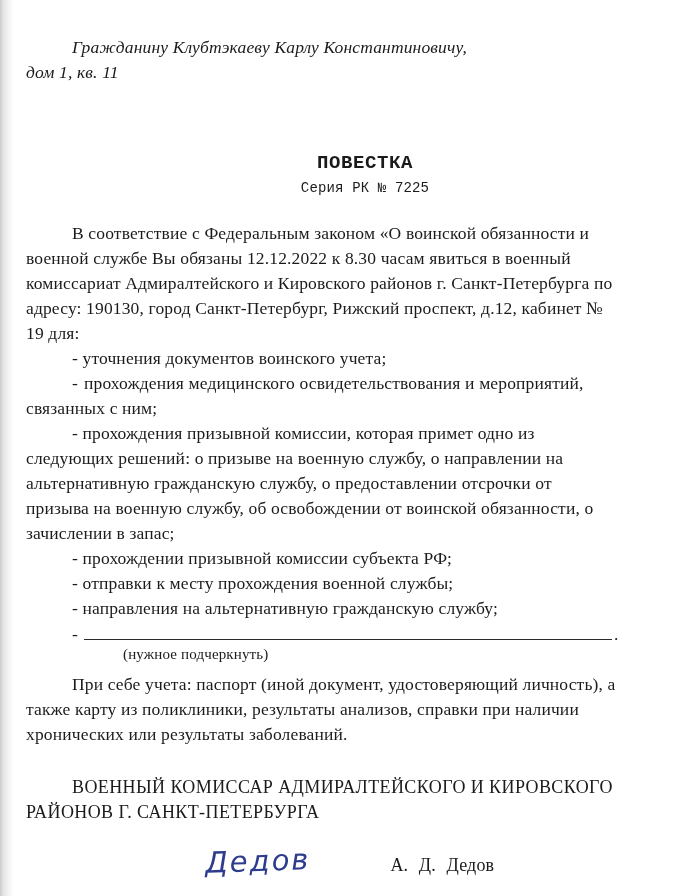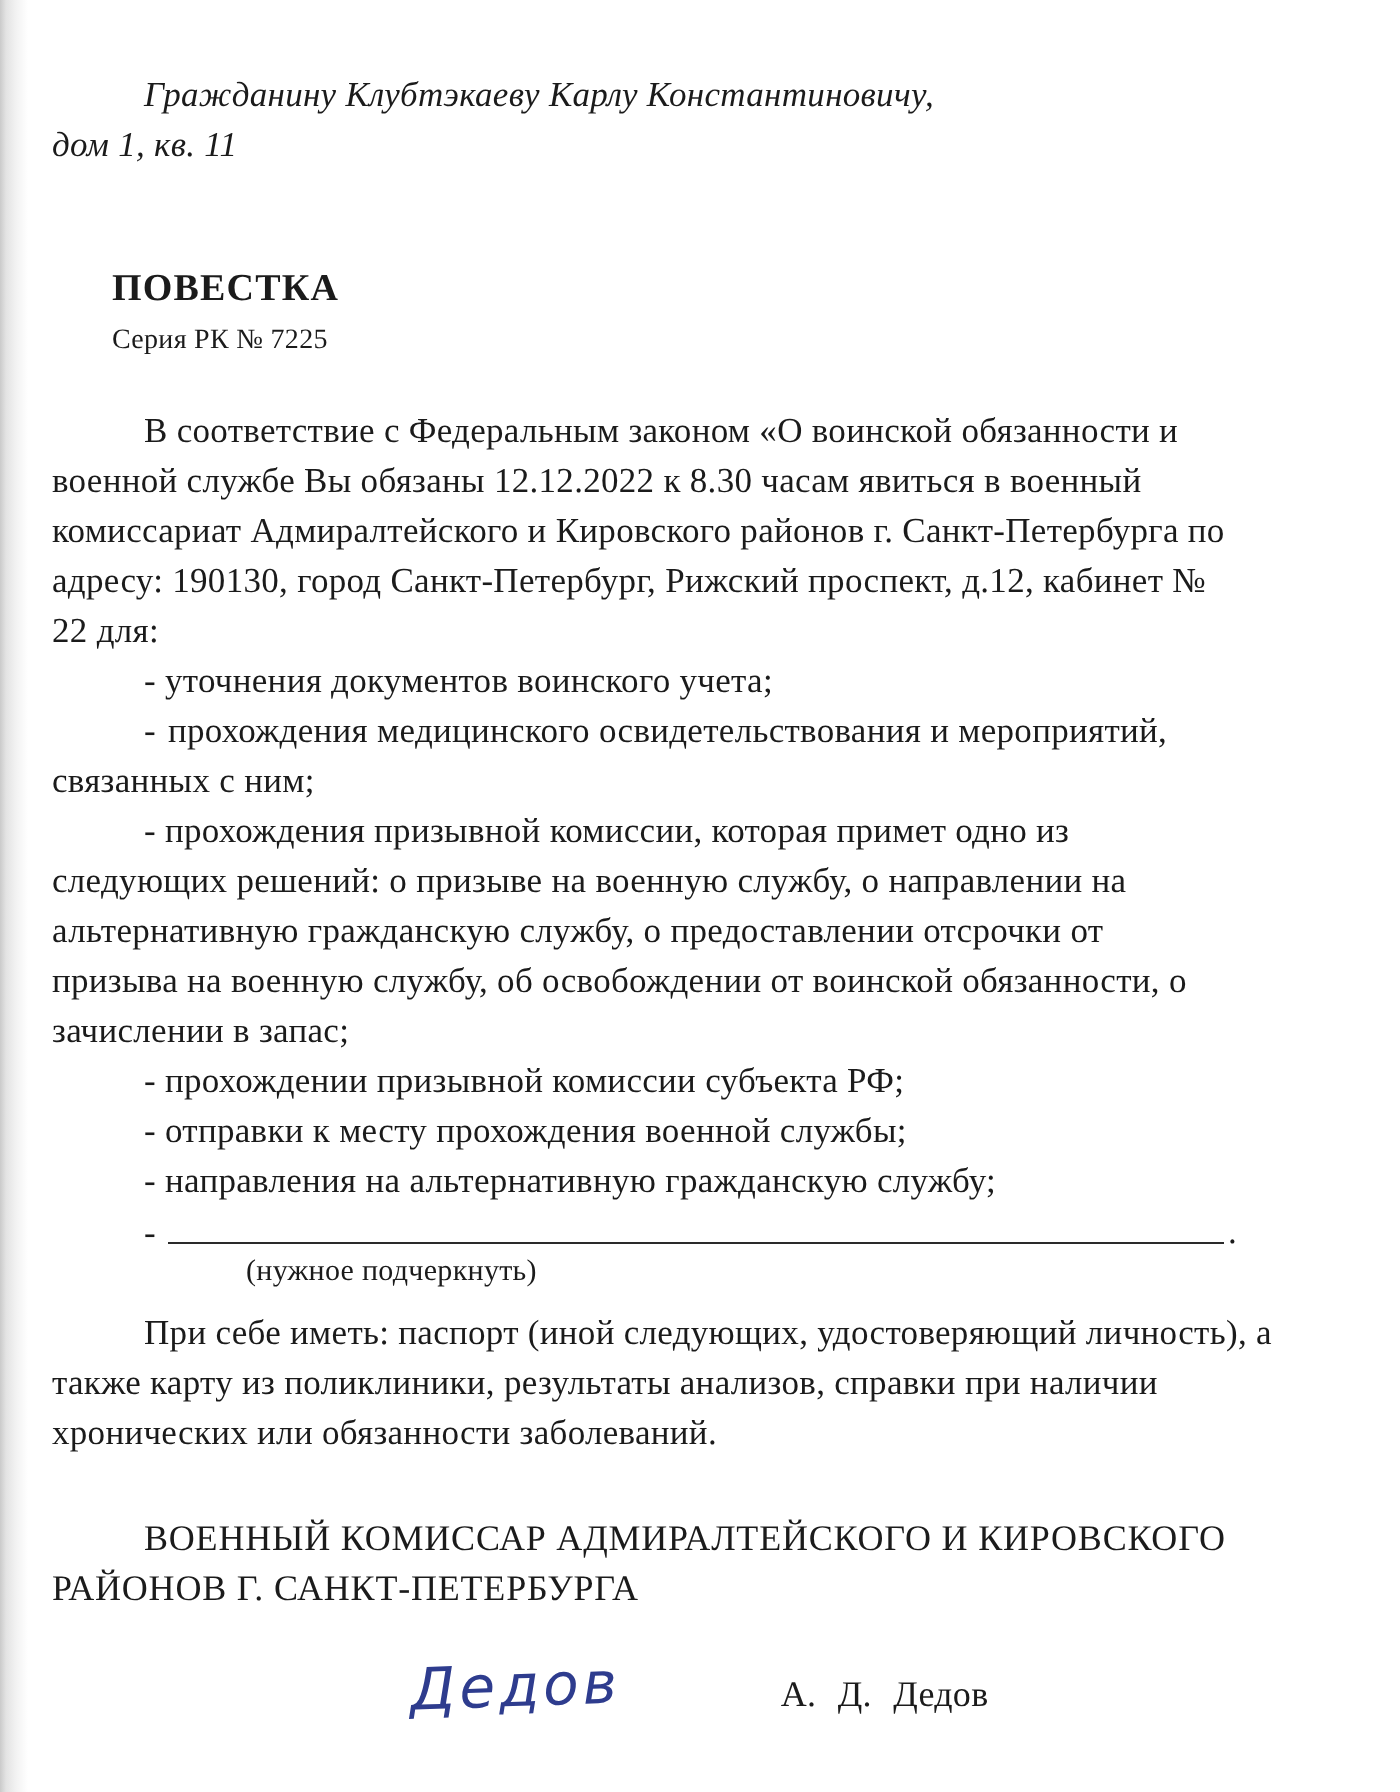--- a/index.html
+++ b/index.html
@@ -22,21 +22,21 @@
     padding:8px 26px 0 26px;
     font-size:17.5px;
     line-height:25px;
     letter-spacing:.15px;
   }
   .ln { white-space:nowrap; }
   .ind { padding-left:46px; }
   .wide { word-spacing:3.5px; }        
   .date-line { text-align:right; padding-right:2px; }
   .addr-block { margin-top:27px;font-style:italic; }
-  .heading { margin-top:47px; padding-left:30px; }
+  .heading { margin-top:65px; text-align:center; padding-left:30px;font-family:Liberation Mono, monospace; }
   .title { font-weight:bold; font-size:19px; line-height:26px; letter-spacing:.6px; }
   .series { font-size:14px; }
   .intro { margin-top:20px; }
   .u {
     text-underline-offset:3px;
     text-decoration-thickness:1px;
   }
   .dash { margin-right:6px; }
   .blankline {
     display:inline-block;
@@ -77,43 +77,43 @@
   <div class="heading">
     <div class="ln title">ПОВЕСТКА</div>
     <div class="ln series">Серия РК № 7225</div>
   </div>
 
   <div class="intro">
     <div class="ln ind">В соответствие с Федеральным законом «О воинской обязанности и</div>
     <div class="ln">военной службе Вы обязаны 12.12.2022 к 8.30 часам явиться в военный</div>
     <div class="ln">комиссариат Адмиралтейского и Кировского районов г. Санкт-Петербурга по</div>
     <div class="ln"><span class="u">адресу: 190130, город Санкт-Петербург, Рижский проспект, д.12, кабинет №</span></div>
-    <div class="ln">22 для:</div>
+    <div class="ln">19 для:</div>
   </div>
 
   <div class="purposes">
     <div class="ln ind">- уточнения документов воинского учета;</div>
     <div class="ln ind"><span class="dash">-</span><span class="u">прохождения медицинского освидетельствования и мероприятий,</span></div>
     <div class="ln"><span class="u">связанных с ним;</span></div>
     <div class="ln ind">- прохождения призывной комиссии, которая примет одно из</div>
     <div class="ln">следующих решений: о призыве на военную службу, о направлении на</div>
     <div class="ln">альтернативную гражданскую службу, о предоставлении отсрочки от</div>
     <div class="ln">призыва на военную службу, об освобождении от воинской обязанности, о</div>
     <div class="ln">зачислении в запас;</div>
     <div class="ln ind">- прохождении призывной комиссии субъекта РФ;</div>
     <div class="ln ind">- отправки к месту прохождения военной службы;</div>
     <div class="ln ind">- направления на альтернативную гражданскую службу;</div>
     <div class="ln ind"><span class="dash">-</span><span class="blankline"></span><span>.</span></div>
     <div class="ln caption">(нужное подчеркнуть)</div>
   </div>
 
   <div class="bring">
-    <div class="ln ind">При себе иметь: паспорт (иной следующих, удостоверяющий личность), а</div>
+    <div class="ln ind">При себе учета: паспорт (иной документ, удостоверяющий личность), а</div>
     <div class="ln">также карту из поликлиники, результаты анализов, справки при наличии</div>
-    <div class="ln">хронических или обязанности заболеваний.</div>
+    <div class="ln">хронических или результаты заболеваний.</div>
   </div>
 
   <div class="commissar">
     <div class="ln ind">ВОЕННЫЙ КОМИССАР АДМИРАЛТЕЙСКОГО И КИРОВСКОГО</div>
     <div class="ln">РАЙОНОВ Г. САНКТ-ПЕТЕРБУРГА</div>
   </div>
 
   <div class="sig-row">
     <span class="handwritten">Дедов</span>
     <span class="printed-name">А. Д. Дедов</span>

